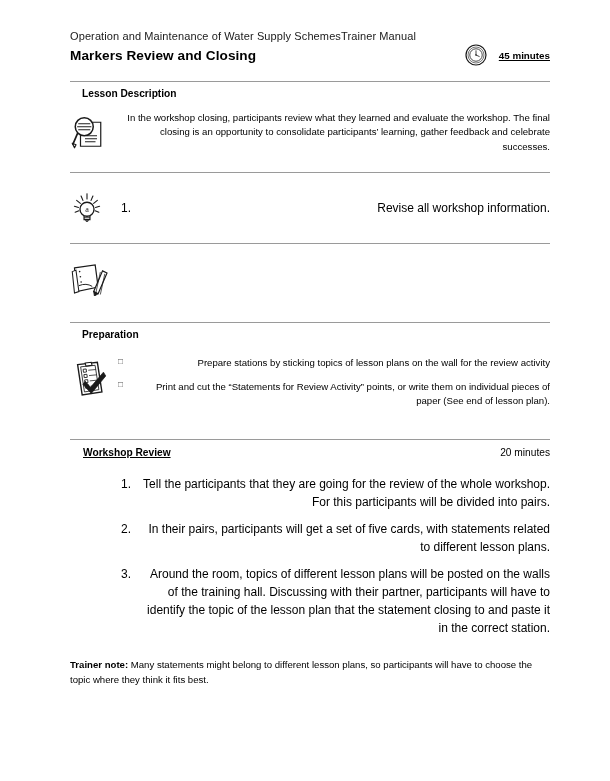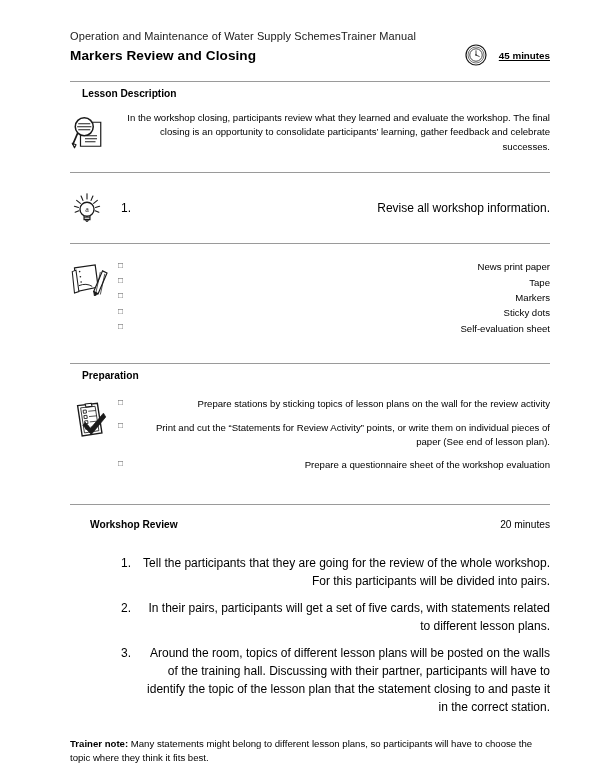--- a/index.html
+++ b/index.html
@@ -259,29 +259,20 @@
         <circle cx="13" cy="13" r="1.1" fill="#1a1a1a"></circle>
         <circle cx="14" cy="20" r="1.1" fill="#1a1a1a"></circle>
         <circle cx="15" cy="27" r="1.1" fill="#1a1a1a"></circle>
         <path d="M32 40 L44 12 L50 15 L38 43 Z" fill="#ffffff" stroke="#1a1a1a" stroke-width="1.6"></path>
         <line x1="41" y1="13.5" x2="35" y2="41.5" stroke="#1a1a1a" stroke-width="1"></line>
         <line x1="47" y1="16" x2="41" y2="44" stroke="#1a1a1a" stroke-width="1"></line>
         <path d="M32 40 L38 43 L33 46 Z" fill="#1a1a1a" stroke="#1a1a1a" stroke-width="1.2" stroke-linejoin="round"></path>
         <path d="M12 32 Q22 28 30 33" fill="none" stroke="#1a1a1a" stroke-width="1.3"></path>
       </svg>
     </div>
-    <div class="text-col">
-      <ul class="sqlist">
-        <li>News print paper</li>
-        <li>Tape</li>
-        <li>Markers</li>
-        <li>Sticky dots</li>
-        <li>Self-evaluation sheet</li>
-      </ul>
-    </div>
   </div>
   <div class="sp-26"></div>
 
   <hr class="rule">
   <div class="section-head">Preparation</div>
   <div class="sp-12"></div>
   <div class="body-block">
     <div class="icon-col">
       <svg width="38" height="42" viewBox="0 0 50 54">
         <path d="M10 8 L36 5 L42 44 L16 48 Z" fill="#ffffff" stroke="#1a1a1a" stroke-width="1.8"></path>
@@ -295,29 +286,28 @@
         <line x1="25" y1="22.5" x2="35" y2="21.5" stroke="#1a1a1a" stroke-width="1"></line>
         <line x1="26" y1="29.5" x2="36" y2="28.5" stroke="#1a1a1a" stroke-width="1"></line>
         <line x1="27" y1="36.5" x2="37" y2="35.5" stroke="#1a1a1a" stroke-width="1"></line>
         <path d="M20 30 L27 38 L44 18 L47 23 L28 46 L17 34 Z" fill="#1a1a1a" stroke="#1a1a1a" stroke-width="1" stroke-linejoin="round"></path>
       </svg>
     </div>
     <div class="text-col">
       <ul class="sqlist spaced">
         <li>Prepare stations by sticking topics of lesson plans on the wall for the review activity</li>
         <li>Print and cut the “Statements for Review Activity” points, or write them on individual pieces of paper (See end of lesson plan).</li>
-        <li>Prepare a questionnaire sheet of the workshop evaluation</li>
       </ul>
     </div>
   </div>
   <div class="sp-22"></div>
 
   <hr class="rule">
   <div class="section-head-row">
-    <span class="section-head" style="margin:8px;">Workshop Review</span>
+    <span class="section-head" style="margin:1px;text-decoration:underline;">Workshop Review</span>
     <span class="dur">20 minutes</span>
   </div>
   <div class="sp-12"></div>
   <div class="body-block">
     <div class="icon-col"></div>
     <div class="text-col">
       <ol class="numlist">
         <li>Tell the participants that they are going for the review of the whole workshop. For this participants will be divided into pairs.</li>
         <li>In their pairs, participants will get a set of five cards, with statements related to different lesson plans.</li>
         <li>Around the room, topics of different lesson plans will be posted on the walls of the training hall. Discussing with their partner, participants will have to identify the topic of the lesson plan that the statement closing to and paste it in the correct station.</li>

